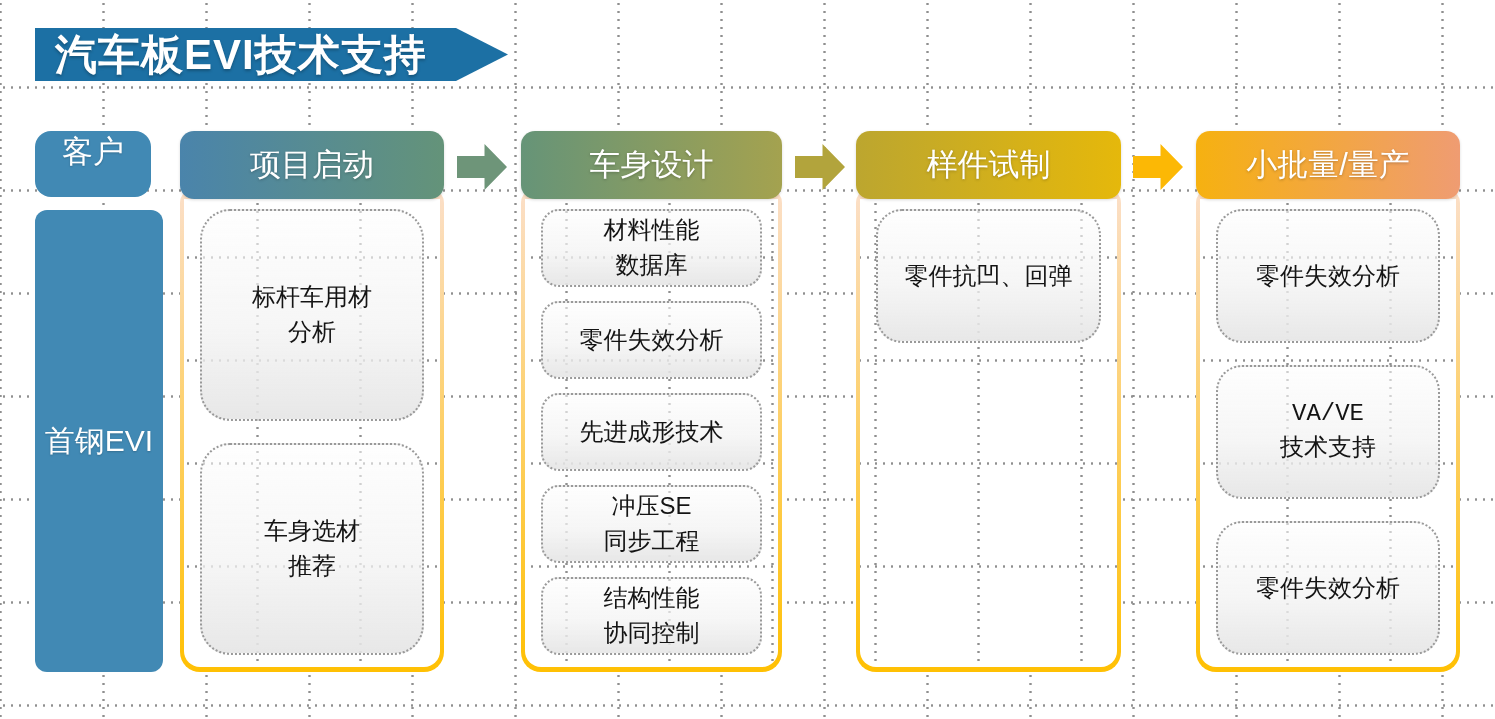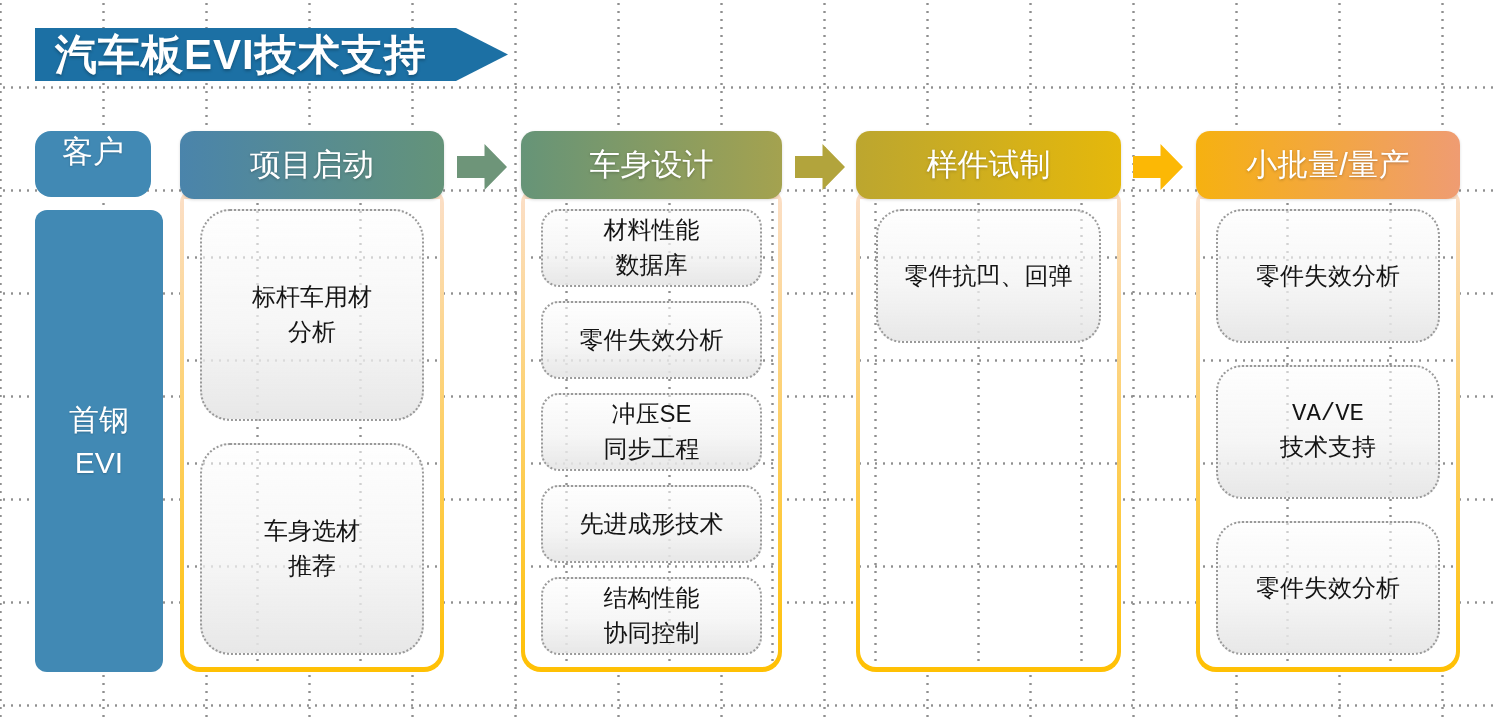--- a/index.html
+++ b/index.html
@@ -22,21 +22,21 @@
   }
   .customer-header{
     position:absolute;left:35px;top:131px;width:116px;height:66px;
     border-radius:16px;color:#fff;font-size:31px;font-weight:500;
     display:flex;align-items:flex-start;justify-content:center;
     text-shadow:0 1px 2px rgba(0,0,0,.2);
   }
   .customer-body{
     position:absolute;left:35px;top:210px;width:128px;height:462px;
     border-radius:12px;color:#fff;font-size:30px;line-height:1.45;
-    display:flex;flex-direction:column;align-items:center;justify-content:center;
+    display:flex;flex-direction:row;align-items:center;justify-content:center;
     text-shadow:0 1px 2px rgba(0,0,0,.2);
   }
   .stage-column{position:absolute;top:131px;height:541px;display:flex;flex-direction:column;}
   .stage-header{
     height:68px;border-radius:14px;position:relative;z-index:2;
     color:#fff;font-size:31px;font-weight:500;
     display:flex;align-items:center;justify-content:center;
     text-shadow:0 1px 3px rgba(0,0,0,.25);
     box-shadow:0 1px 3px rgba(0,0,0,.15);
   }
@@ -104,25 +104,25 @@
       <div class="stage-body" style="background: linear-gradient(rgb(251, 223, 201), rgb(255, 192, 3));">
         <div class="stage-inner">
           <div class="stage-item" style="height: 78px; border-radius: 18px;">
             <div>材料性能</div>
             <div>数据库</div>
           </div>
           <div class="stage-item" style="height: 78px; border-radius: 18px;">
             <div>零件失效分析</div>
           </div>
           <div class="stage-item" style="height: 78px; border-radius: 18px;">
+            <div>先进成形技术</div>
+          </div>
+          <div class="stage-item" style="height: 78px; border-radius: 18px;">
             <div>冲压SE</div>
             <div>同步工程</div>
-          </div>
-          <div class="stage-item" style="height: 78px; border-radius: 18px;">
-            <div>先进成形技术</div>
           </div>
           <div class="stage-item" style="height: 78px; border-radius: 18px;">
             <div>结构性能</div>
             <div>协同控制</div>
           </div>
         </div>
       </div>
     </div>
     <div class="flow-arrow" style="left: 795px; background: rgb(178, 164, 60);"></div>
     <div class="stage-column" style="left: 856px; width: 265px;">

